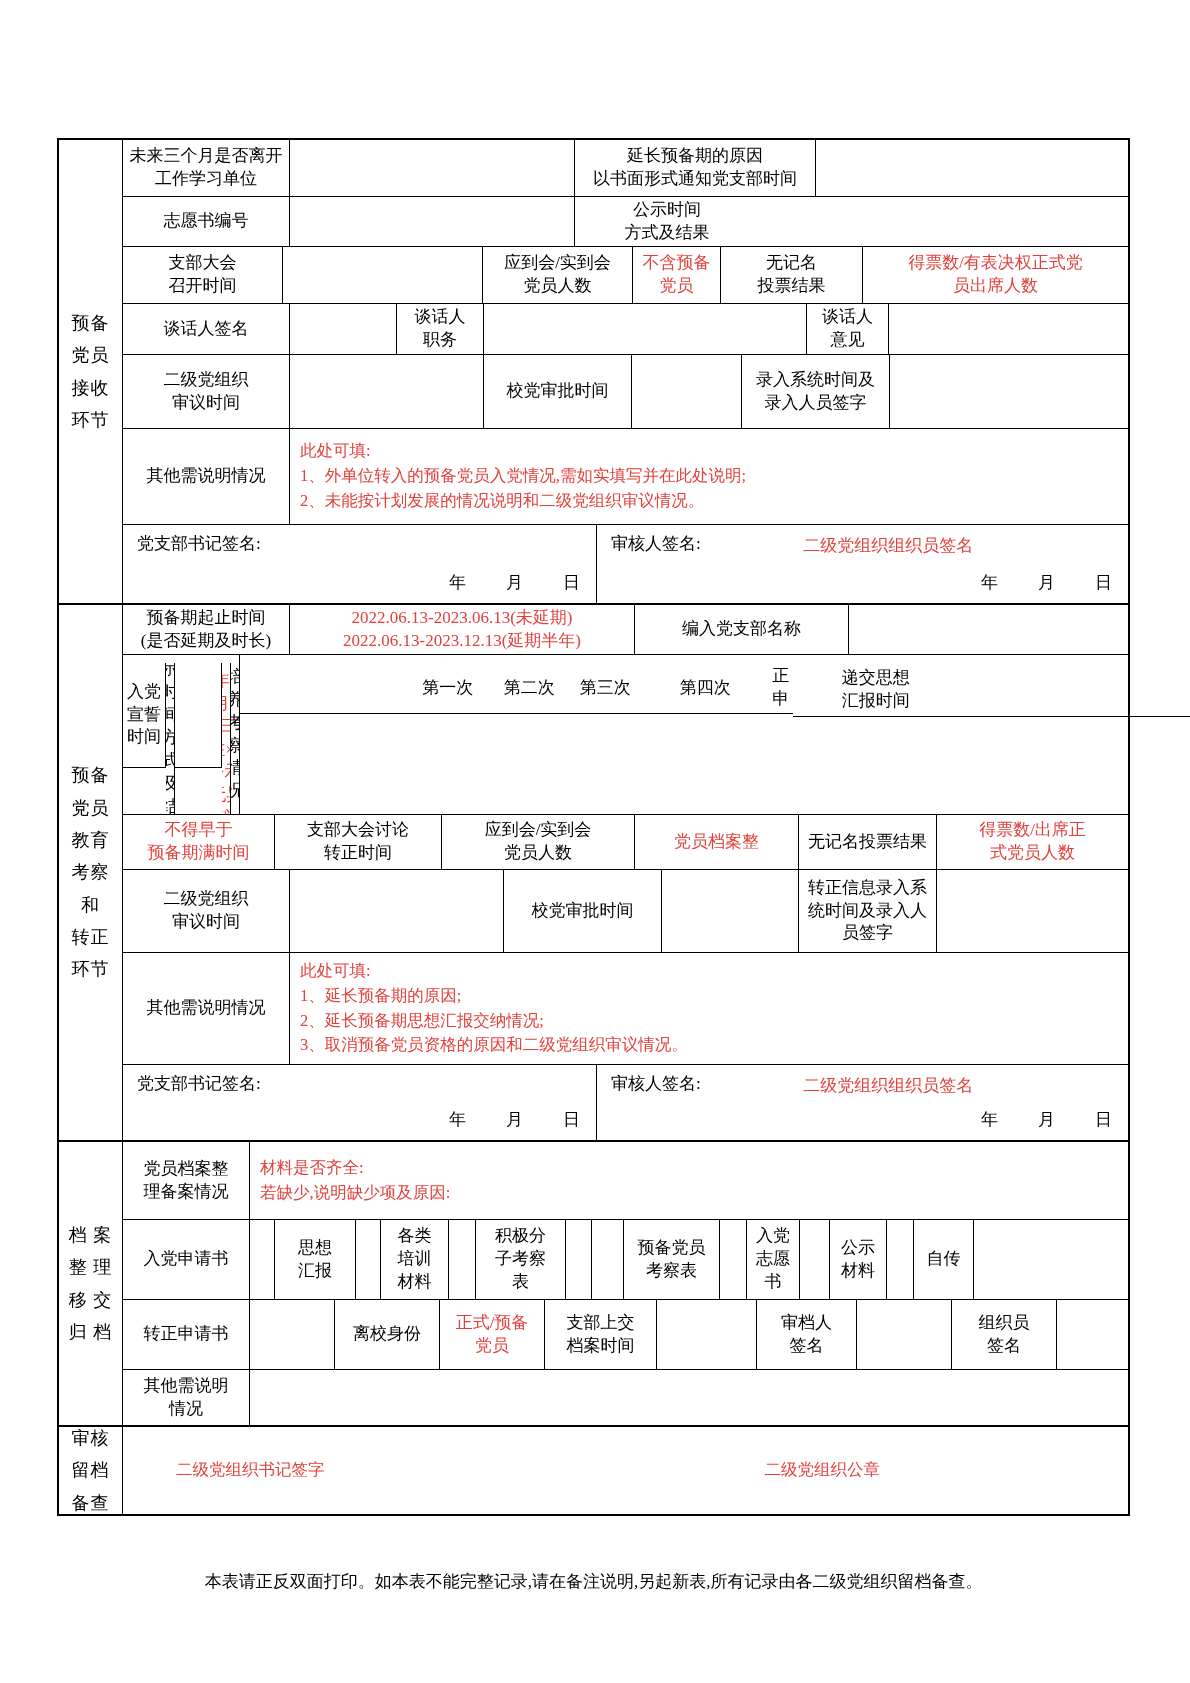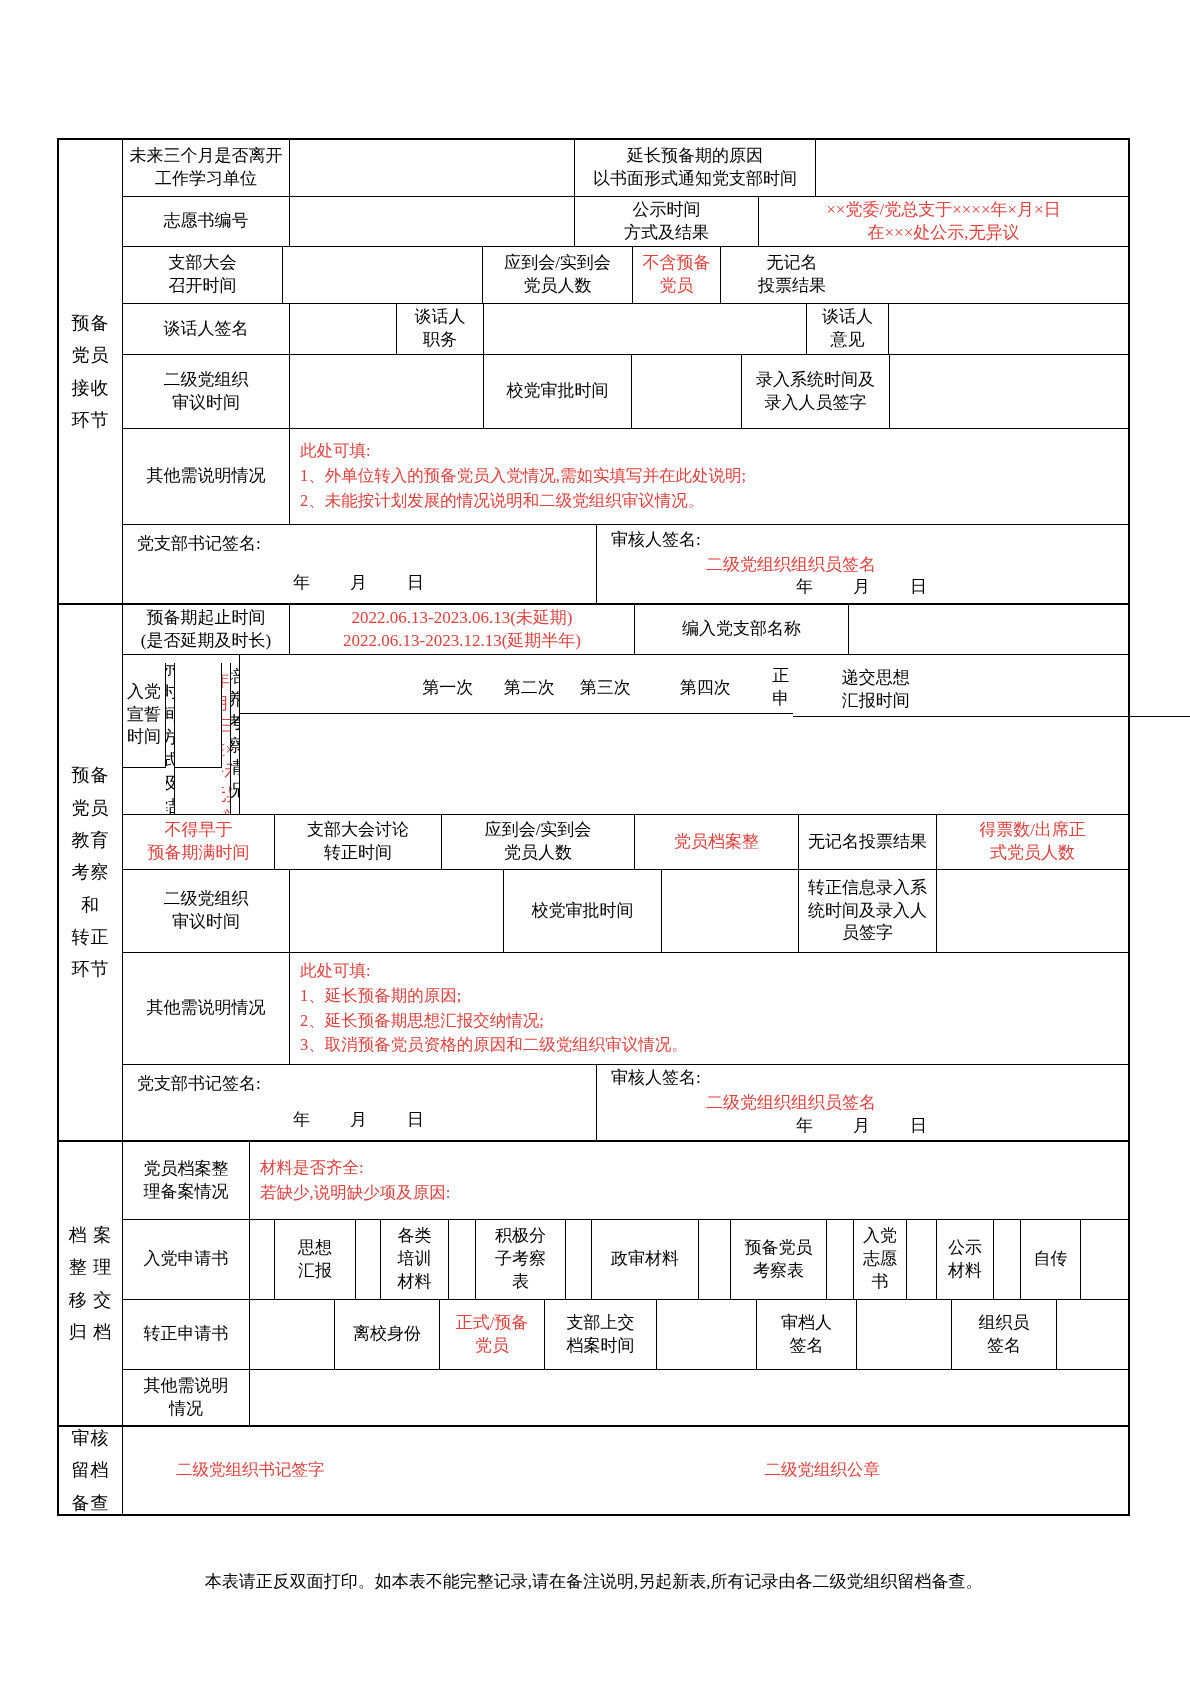--- a/index.html
+++ b/index.html
@@ -39,21 +39,21 @@
   .col { display: flex; flex-direction: row; min-height: 0; margin-top: 8px; }
   .col > .c { width: 100%; }
   .bb { border-bottom: 1px solid #000; }
   .fl { flex: 1; }
   .red { color: var(--red); }
   .note {
     justify-content: flex-start; text-align: left;
     padding: 4px 10px; font-size: 16.5px; line-height: 1.5;
   }
   .sig {
-    flex-direction: column; align-items: stretch; justify-content: center;
+    flex-direction: row; align-items: stretch; justify-content: space-between;
     text-align: left; padding: 8px 14px 6px 14px;
   }
   .sig-note { margin: 2px 0 0 95px; font-size: 17px; }
   .sig-date { margin-top: auto; text-align: center; padding-bottom: 2px; letter-spacing: 2px; }
   .s4c { justify-content: flex-start; font-size: 16.5px; }
   .s4c span { white-space: nowrap; }
   .footer-note {
     position: absolute; left: 57px; top: 1570px; width: 1073px;
     text-align: center; font-size: 17px;
   }
@@ -75,33 +75,33 @@
         <div class="c" style="width:285px"></div>
         <div class="c" style="width:241px">延长预备期的原因
 以书面形式通知党支部时间</div>
         <div class="c fl"></div>
       </div>
       <div class="r" style="height:50px">
         <div class="c" style="width:167px">志愿书编号</div>
         <div class="c" style="width:285px"></div>
         <div class="c" style="width:184px">公示时间
 方式及结果</div>
-        <div class="c fl red">××党委/党总支于××××年×月×日
-在×××处公示,无异议</div>
       </div>
       <div class="r" style="height:57px">
         <div class="c" style="width:160px">支部大会
 召开时间</div>
         <div class="c" style="width:200px"></div>
         <div class="c" style="width:150px">应到会/实到会
 党员人数</div>
         <div class="c red" style="width:88px">不含预备
 党员</div>
         <div class="c" style="width:142px">无记名
 投票结果</div>
+        <div class="c fl red">得票数/有表决权正式党
+员出席人数</div>
       </div>
       <div class="r" style="height:51px">
         <div class="c" style="width:167px">谈话人签名</div>
         <div class="c" style="width:107px"></div>
         <div class="c" style="width:87px">谈话人
 职务</div>
         <div class="c" style="width:323px"></div>
         <div class="c" style="width:82px">谈话人
 意见</div>
         <div class="c fl"></div>
@@ -263,21 +263,20 @@
 汇报</div>
         <div class="c" style="width:25px"></div>
         <div class="c" style="width:68px">各类
 培训
 材料</div>
         <div class="c" style="width:27px"></div>
         <div class="c" style="width:90px">积极分
 子考察
 表</div>
         <div class="c" style="width:26px"></div>
-        <div class="c" style="width:107px">政审材料</div>
         <div class="c" style="width:32px"></div>
         <div class="c" style="width:96px">预备党员
 考察表</div>
         <div class="c" style="width:27px"></div>
         <div class="c" style="width:53px">入党
 志愿
 书</div>
         <div class="c" style="width:30px"></div>
         <div class="c" style="width:57px">公示
 材料</div>

